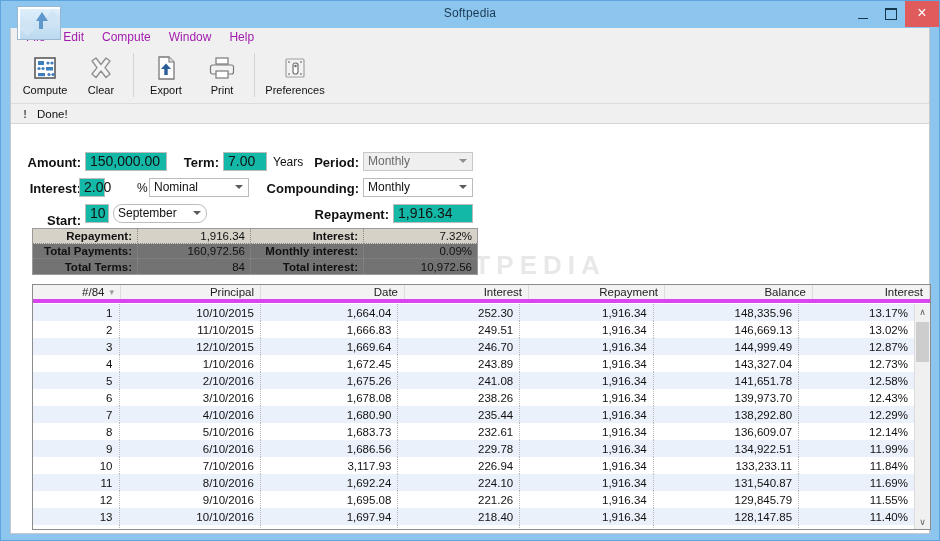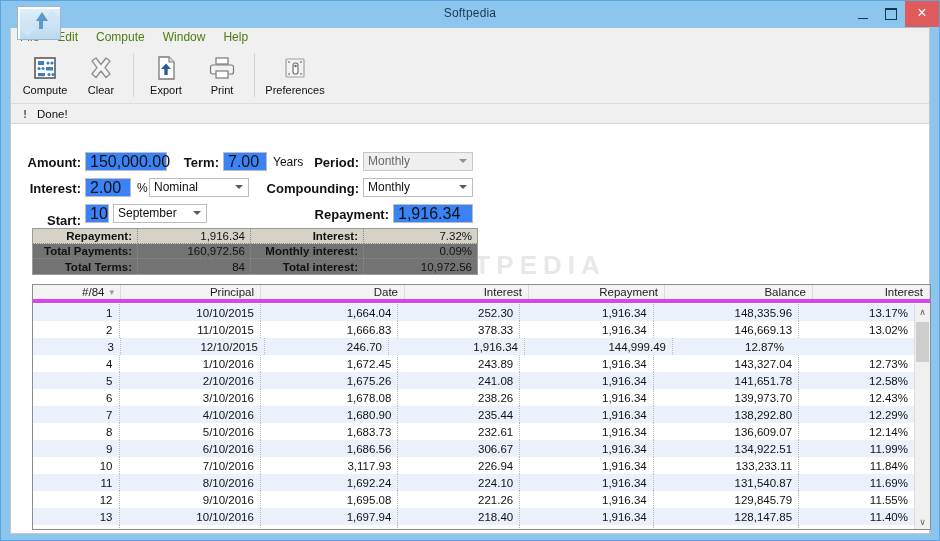--- a/index.html
+++ b/index.html
@@ -55,22 +55,23 @@
     width: 920px; height: 506px;
     background: #f0f0f0;
     border: 1px solid #c8c8c8;
     border-top: none;
   }
 
   
   #menubar {
     position: absolute; left: 0; top: 0; width: 918px; height: 19px;
     background: #f0f0f0;
-    font-size: 12px; color: #4d7c0f;
+    font-size: 12px; color: #a21caf;
     display: flex; align-items: center;
+    padding-left: 6px;
   }
   .menu-item {
     padding: 2px 9px 3px 9px;
     cursor: default; white-space: nowrap;
   }
 
   
   #app-icon-overlay {
     position: absolute; left: 6px; top: -22px;
     width: 44px; height: 34px;
@@ -146,22 +147,22 @@
   #form { position: absolute; left: 0; top: 0; width: 918px; height: 73px; }
   .lbl {
     position: absolute; font-size: 13px; font-weight: bold; color: #111;
     text-align: right; white-space: nowrap;
   }
   .plain {
     position: absolute; font-size: 12px; color: #111; white-space: nowrap;
   }
   .tbox {
     position: absolute; height: 19px;
-    background: #3b82f6; border: 1px solid #bcbcbc;
-    font-size: 16px; color: #111;
+    background: #14b8a6; border: 1px solid #bcbcbc;
+    font-size: 14px; color: #111;
     padding: 0 4px; line-height: 17px;
     font-family: "Liberation Sans", sans-serif;
   }
   .combo {
     position: absolute; height: 19px;
     background: #fff; border: 1px solid #bcbcbc;
     font-size: 12px; color: #111;
     padding: 0 4px; line-height: 17px;
   }
   .combo.disabled { background: #efefef; color: #6a6a6a; border-color: #c8c8c8; }
@@ -392,35 +393,35 @@
         <div class="lbl" style="left:166px; top:31px; width:42px;">Term:</div>
         <div class="tbox" style="left:212px; top:28px; width:44px;">7.00</div>
         <div class="plain" style="left:262px; top:31px;">Years</div>
         <div class="lbl" style="left:292px; top:31px; width:56px;">Period:</div>
         <div class="combo disabled" style="left:352px; top:28px; width:110px;">
           <span>Monthly</span>
           <span class="arw"></span>
         </div>
 
         <div class="lbl" style="left:12px;  top:57px; width:58px;">Interest:</div>
-        <div class="tbox" style="left:74px; top:54px; width:46px;">2.00</div>
+        <div class="tbox" style="left:68px; top:54px; width:26px;">2.00</div>
         <div class="plain" style="left:126px; top:57px;">%</div>
         <div class="combo" style="left:138px; top:54px; width:100px;">
           <span>Nominal</span>
           <span class="arw"></span>
         </div>
         <div class="lbl" style="left:248px; top:57px; width:100px;">Compounding:</div>
         <div class="combo" style="left:352px; top:54px; width:110px;">
           <span>Monthly</span>
           <span class="arw"></span>
         </div>
 
         <div class="lbl" style="left:12px;  top:83px; width:58px;margin-top:6px;">Start:</div>
         <div class="tbox" style="left:74px; top:80px; width:24px;">10</div>
-        <div class="combo" style="left:102px; top:80px; width:94px;">
+        <div class="combo" style="left:102px; top:80px; width:94px;border-radius:9px;">
           <span>September</span>
           <span class="arw"></span>
         </div>
         <div class="tbox" style="left:200px; top:80px; width:42px;margin-top:46px;">2015</div>
         <div class="lbl" style="left:272px; top:83px; width:106px;">Repayment:</div>
         <div class="tbox" style="left:382px; top:80px; width:80px;">1,916.34</div>
       </div>
 
       <div id="summary">
           <div class="sc k r0">Repayment:</div>
@@ -469,28 +470,29 @@
               <div class="gc w2">1,664.04</div>
               <div class="gc w3">252.30</div>
               <div class="gc w4">1,916.34</div>
               <div class="gc w5">148,335.96</div>
               <div class="gc w6 last">13.17%</div>
             </div>
             <div class="grow even">
               <div class="gc w0">2</div>
               <div class="gc w1">11/10/2015</div>
               <div class="gc w2">1,666.83</div>
-              <div class="gc w3">378.33</div>
+              <div class="gc w3">249.51</div>
               <div class="gc w4">1,916.34</div>
               <div class="gc w5">146,669.13</div>
               <div class="gc w6 last">13.02%</div>
             </div>
             <div class="grow odd">
               <div class="gc w0">3</div>
               <div class="gc w1">12/10/2015</div>
+              <div class="gc w2">1,669.64</div>
               <div class="gc w3">246.70</div>
               <div class="gc w4">1,916.34</div>
               <div class="gc w5">144,999.49</div>
               <div class="gc w6 last">12.87%</div>
             </div>
             <div class="grow even">
               <div class="gc w0">4</div>
               <div class="gc w1">1/10/2016</div>
               <div class="gc w2">1,672.45</div>
               <div class="gc w3">243.89</div>
@@ -531,21 +533,21 @@
               <div class="gc w2">1,683.73</div>
               <div class="gc w3">232.61</div>
               <div class="gc w4">1,916.34</div>
               <div class="gc w5">136,609.07</div>
               <div class="gc w6 last">12.14%</div>
             </div>
             <div class="grow odd">
               <div class="gc w0">9</div>
               <div class="gc w1">6/10/2016</div>
               <div class="gc w2">1,686.56</div>
-              <div class="gc w3">306.67</div>
+              <div class="gc w3">229.78</div>
               <div class="gc w4">1,916.34</div>
               <div class="gc w5">134,922.51</div>
               <div class="gc w6 last">11.99%</div>
             </div>
             <div class="grow even">
               <div class="gc w0">10</div>
               <div class="gc w1">7/10/2016</div>
               <div class="gc w2">3,117.93</div>
               <div class="gc w3">226.94</div>
               <div class="gc w4">1,916.34</div>

